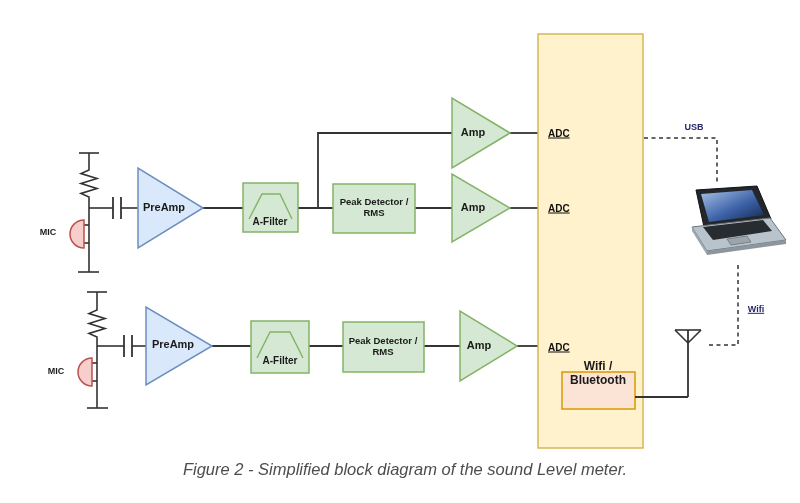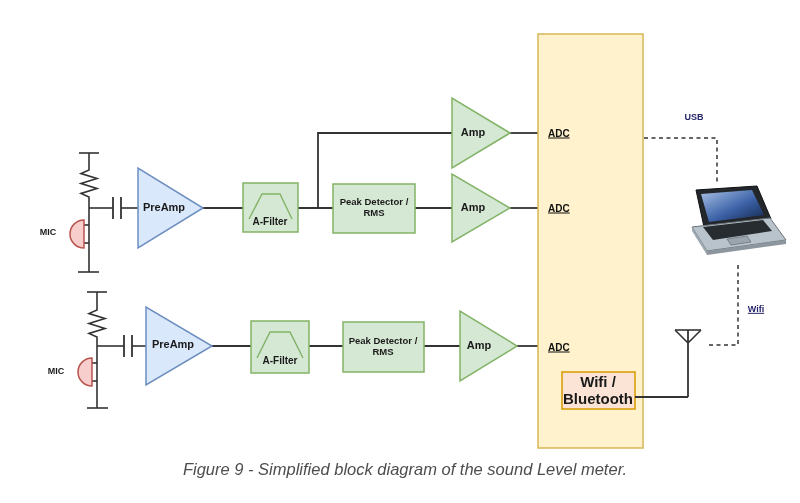--- a/index.html
+++ b/index.html
@@ -159,22 +159,22 @@
 
   <div class="lbl" style="left:473px;top:132px;font-size:11px;">Amp</div>
   <div class="lbl" style="left:473px;top:207px;font-size:11px;">Amp</div>
   <div class="lbl" style="left:479px;top:345px;font-size:11px;">Amp</div>
 
 
   <div class="adc" style="left:548px;top:133px;">ADC</div>
   <div class="adc" style="left:548px;top:208px;">ADC</div>
   <div class="adc" style="left:548px;top:347px;">ADC</div>
 
-  <div class="lbl" style="left:598px;top:390px;font-size:15px;">
+  <div class="lbl" style="left:598px;top:374px;font-size:12px;">
     <span style="display:block;">Wifi /</span>
     <span style="display:block;">Bluetooth</span>
   </div>
 
-  <div class="lbl navy" style="left:694px;top:117px;font-size:9px;">USB</div>
+  <div class="lbl navy" style="left:694px;top:127px;font-size:9px;">USB</div>
   <div class="lbl navy" style="left:756px;top:309px;font-size:9px;text-decoration:underline;">Wifi</div>
 
-  <div class="caption">Figure 9 - Simplified block diagram of the sound Level meter.</div>
+  <div class="caption">Figure 2 - Simplified block diagram of the sound Level meter.</div>
 </div>
 
 </body></html>

